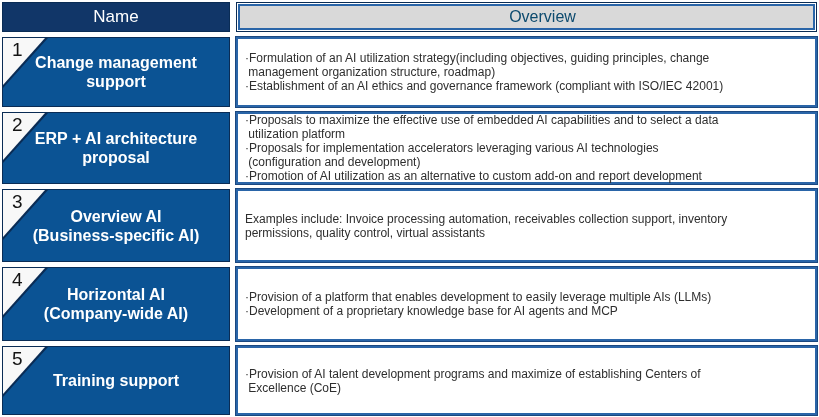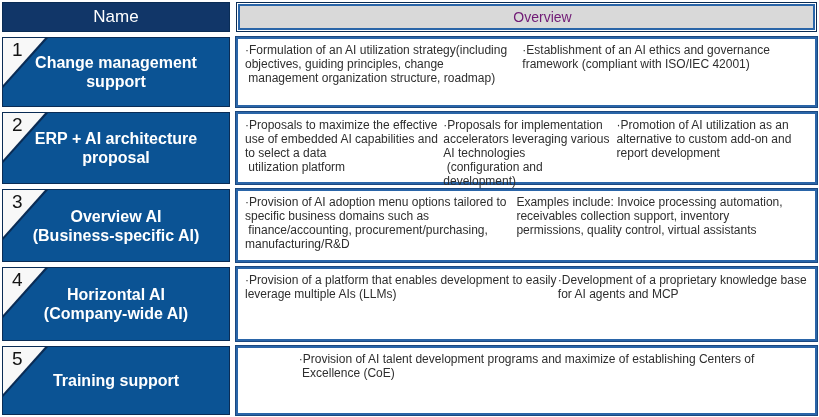--- a/index.html
+++ b/index.html
@@ -28,21 +28,21 @@
   .hdr-name{
     background:var(--header-navy);
     border:1px solid var(--border-dark);
     color:#ffffff;font-size:17px;font-weight:500;
     display:flex;align-items:center;justify-content:center;
   }
   .hdr-overview{
     background:var(--header-gray);
     border:1px solid var(--border-dark);
     box-shadow:inset 0 0 0 1px #ffffff, inset 0 0 0 3px var(--border-blue);
-    color:#701a75;font-size:14px;font-weight:500;
+    color:#0c4a6e;font-size:16px;font-weight:500;
     display:flex;align-items:center;justify-content:center;padding-left:32px;
   }
   .name-cell{
     position:relative;
     background:var(--name-blue);
     border:1px solid var(--border-dark);
     color:#ffffff;
     display:flex;align-items:center;justify-content:center;
     text-align:center;
     font-weight:bold;font-size:16px;line-height:19px;
@@ -63,21 +63,21 @@
   .badge-num{
     position:absolute;top:2px;left:9px;
     font-size:19px;font-weight:500;color:var(--number-color);
   }
   .overview-cell{
     background:#ffffff;
     border:2px solid var(--border-blue);
     box-shadow:0 0 0 1px #1b4880;
     color:var(--text-dark);
     font-size:12px;line-height:14px;
-    display:flex;justify-content:center;
+    display:flex;flex-direction:column;justify-content:center;
     padding:4px 7px;
   }
   .item{white-space:pre-wrap;}
 </style>
 </head>
 <body>
 
 <div class="table" id="table">
   <div class="hdr-name">Name</div>
   <div class="hdr-overview">Overview</div>
@@ -122,22 +122,20 @@
     <div class="name-cell">
       <div class="badge">
         <div class="badge-outer"></div>
         <div class="badge-inner"></div>
         <span class="badge-num">3</span>
       </div>
       <div class="name-text">Overview AI
 (Business-specific AI)</div>
     </div>
     <div class="overview-cell">
-        <div class="item">·Provision of AI adoption menu options tailored to specific business domains such as
- finance/accounting, procurement/purchasing, manufacturing/R&amp;D</div>
         <div class="item">Examples include: Invoice processing automation, receivables collection support, inventory
 permissions, quality control, virtual assistants</div>
       </div>
   </div>
 
   <div class="row">
     <div class="name-cell">
       <div class="badge">
         <div class="badge-outer"></div>
         <div class="badge-inner"></div>

